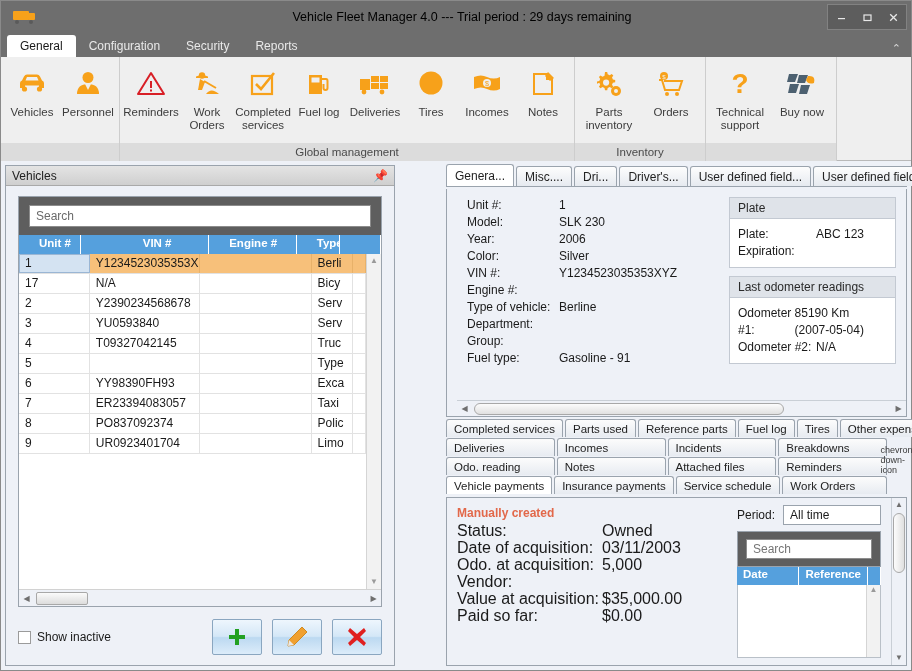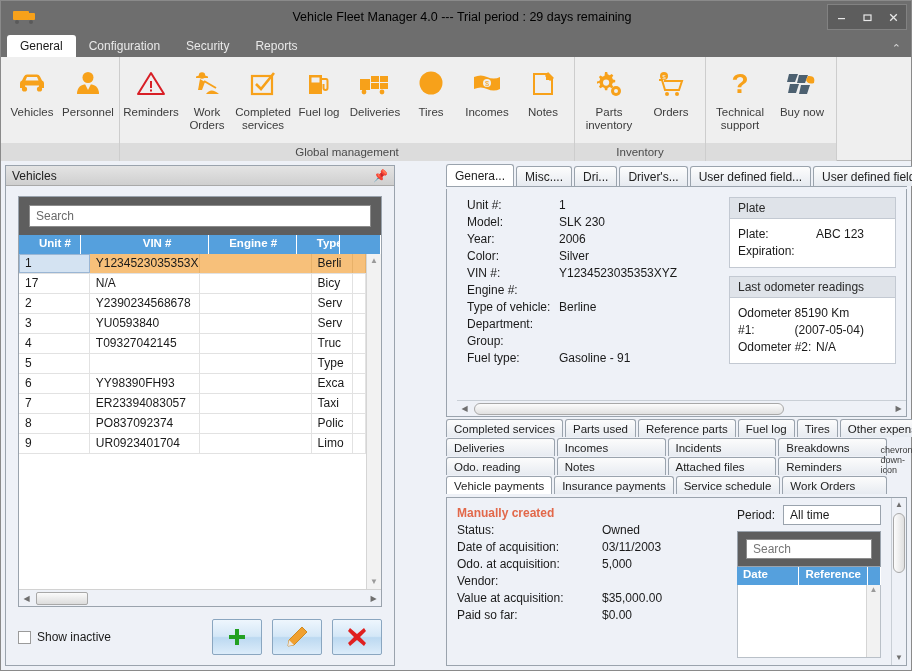--- a/index.html
+++ b/index.html
@@ -162,21 +162,21 @@
   .ltab.active { background: #ffffff; text-align: right; }
   .lt-more { width: 18px; display: flex; align-items: flex-end; justify-content: center;
              padding-bottom: 20px; font-size: 9px; color: #3a3a3a; }
 
   
   .pay-panel { flex: 1; display: flex; border: 1px solid #9aa3ad; background: #eef1f7;
                min-height: 0; }
   .pay-inner { flex: 1; display: flex; padding: 7px 10px; gap: 10px; min-width: 0; }
   .pay-left { width: 270px; }
   .pay-title { color: #e2684a; font-weight: bold; font-size: 12px; line-height: 17px; }
-  .pay-row { display: flex; font-size: 12px; line-height: 17px; }
+  .pay-row { display: flex; font-size: 16px; line-height: 17px; }
   .pay-row .pl { width: 145px; }
   .pay-right { flex: 1; display: flex; flex-direction: column; min-width: 0; }
   .period-row { display: flex; align-items: center; gap: 8px; margin-bottom: 6px; }
   .period-lbl { font-size: 12px; }
   .period-box { flex: 1; height: 20px; background: #fff; border: 1px solid #9aa3ad;
                 padding: 0 6px; display: flex; align-items: center; font-size: 12px; }
   .psearch-wrap { border: 1px solid #9aa3ad; background: #5e5e5e; padding: 7px 8px; flex:none; }
   .psearch { width: 100%; height: 20px; background: #fff; border: 1px solid #8c8c8c;
              padding: 0 6px; font-size: 12px; color: #555;
              font-family: "Liberation Sans", sans-serif; }

